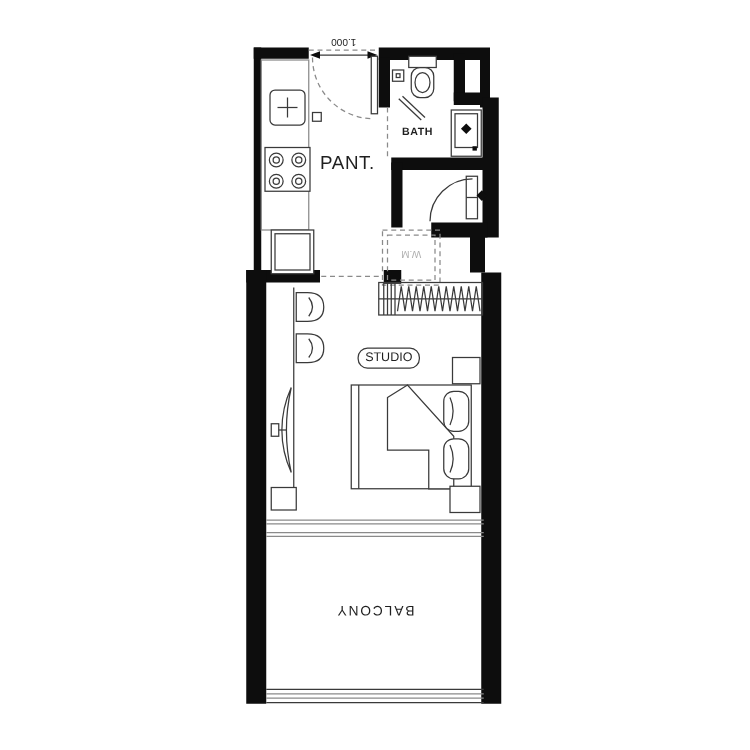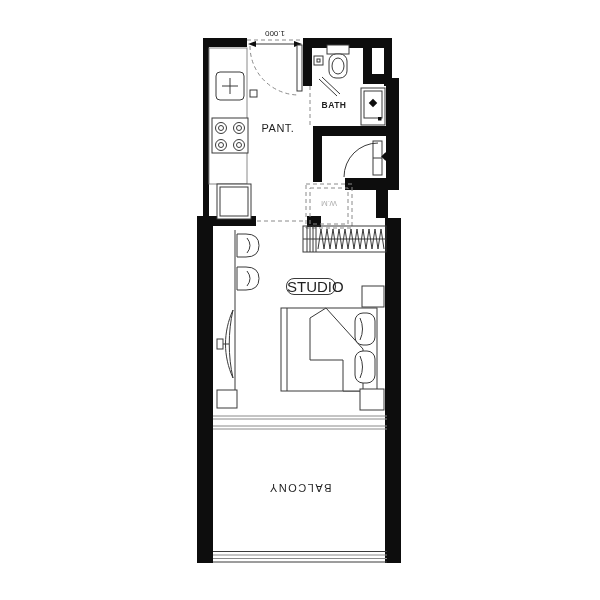--- a/index.html
+++ b/index.html
@@ -6,23 +6,23 @@
   #stage{position:relative;width:600px;height:600px;background:var(--bg,#fff);overflow:hidden;
          font-family:"Liberation Sans",sans-serif;}
   #plan-svg{position:absolute;left:0;top:0;}
   .wall{fill:var(--wall,#0d0d0d);stroke:none;}
   .ln{fill:none;stroke:var(--line,#3a3a3a);stroke-width:1;}
   .lnw{fill:#fff;stroke:var(--line,#3a3a3a);stroke-width:1;}
   .lt{fill:none;stroke:var(--light_line,#8a8a8a);stroke-width:1;}
   .dashf{fill:none;stroke:var(--light_line,#8a8a8a);stroke-width:1;stroke-dasharray:4 3;}
   .blk{fill:var(--wall,#0d0d0d);stroke:none;}
   .lbl{position:absolute;color:var(--text,#1f1f1f);z-index:3;text-align:center;}
-  .lbl-pant{left:256px;top:122px;width:44px;font-size:11px;letter-spacing:.5px;text-align:center;}
+  .lbl-pant{left:256px;top:122px;width:44px;font-size:15px;letter-spacing:.5px;text-align:center;}
   .lbl-bath{left:318px;top:100px;width:32px;font-size:8.5px;letter-spacing:.5px;font-weight:bold;}
-  .lbl-studio{left:286px;top:278px;width:48px;height:15px;line-height:15px;font-size:15px;
+  .lbl-studio{left:286px;top:278px;width:48px;height:15px;line-height:15px;font-size:10px;
               border:1.5px solid #3a3a3a;border-radius:8px;background:#fff;}
   .lbl-wm{left:314px;top:199px;width:30px;font-size:8px;color:var(--muted_text,#b0b0b0);
           transform:rotate(180deg);}
   .lbl-balcony{left:255px;top:482px;width:90px;font-size:11px;letter-spacing:1.5px;
                transform:rotate(180deg);}
   .lbl-dim{left:258px;top:29px;width:34px;font-size:8px;background:#fff;transform:rotate(180deg);}
 </style>
 </head>
 <body>
 

